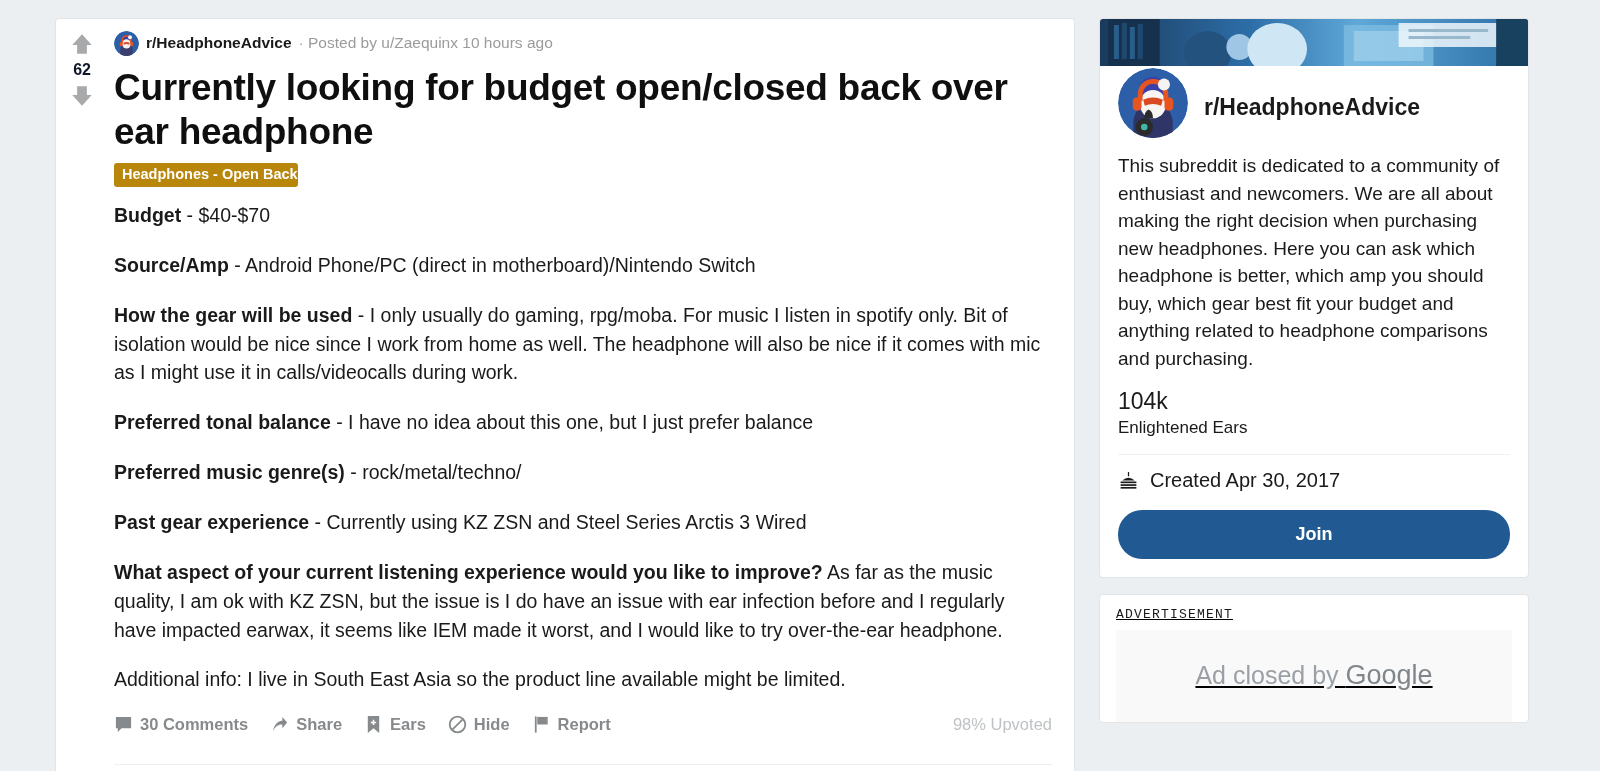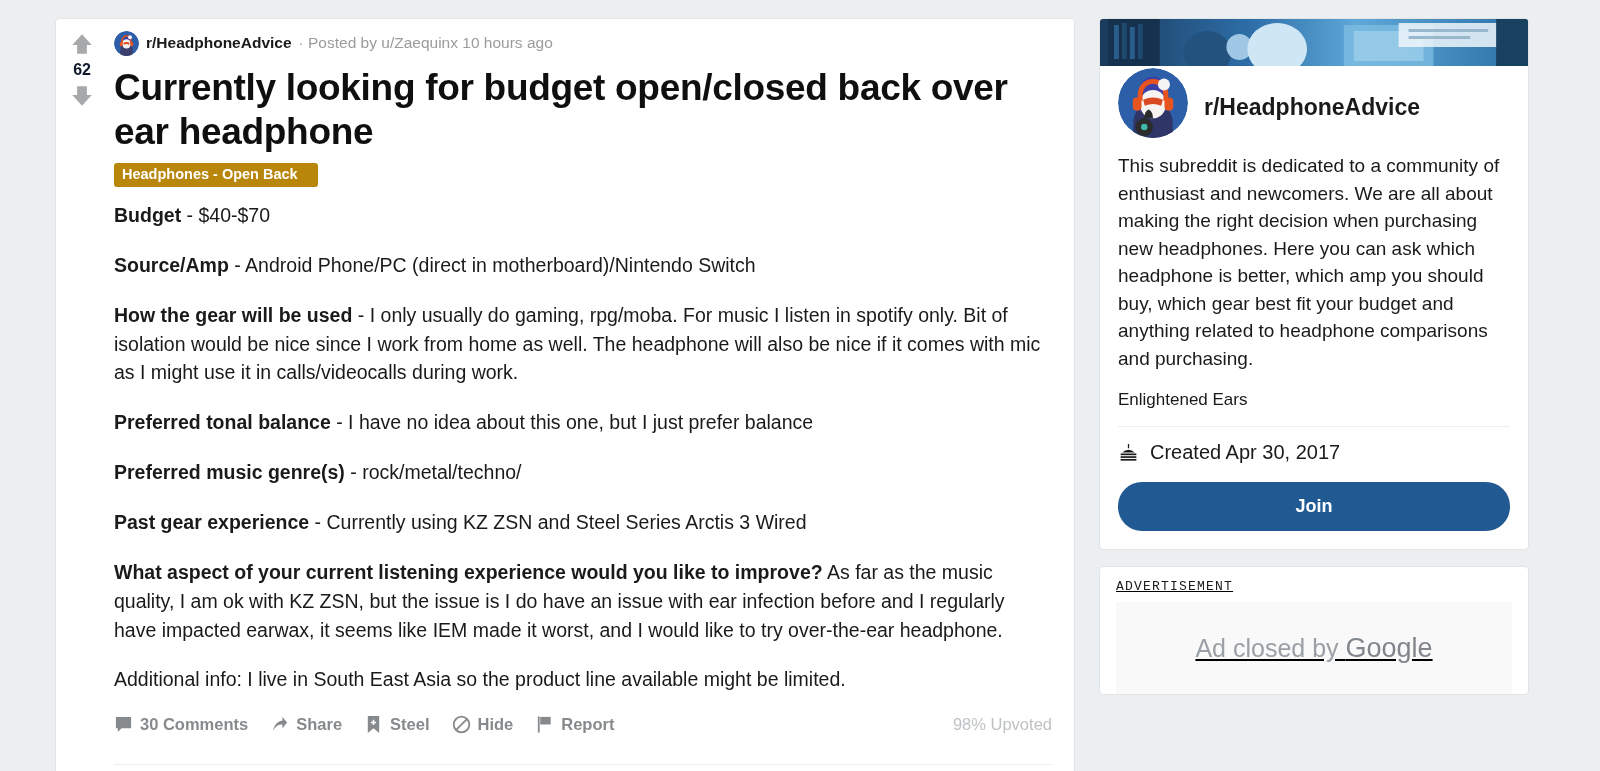--- a/index.html
+++ b/index.html
@@ -74,21 +74,21 @@
     letter-spacing: -0.3px;
     margin: 10px 0 10px 0;
   }
 
   .flair {
     display: inline-block;
     background: #b8860b;
     color: #ffffff;
     font-size: 14.5px;
     font-weight: bold;
-    padding: 3px 20px 4px 8px;
+    padding: 3px 0 4px 8px;
     border-radius: 3px;
     line-height: 1.15;
     margin-bottom: 14px;
   }
 
   .post-text { font-size: 19.5px; color: #1a1a1b; line-height: 1.48; }
   .post-text p { margin: 0 0 21px 0; }
   .post-text b { font-weight: bold; }
 
   .actions {
@@ -279,21 +279,21 @@
           <svg width="19" height="19" viewBox="0 0 20 20">
             <path d="M3 17 C5 8 10 6 13 6 V2 l5 6 -5 6 v-4 C9 10 5.5 12 3 17 Z" fill="#878a8c"></path>
           </svg>
           <span>Share</span>
         </div>
         <div class="action">
           <svg width="19" height="19" viewBox="0 0 20 20">
             <path d="M4 1h12v18l-6-5-6 5z" fill="#878a8c"></path>
             <path d="M9.2 5h1.6v2h2v1.6h-2v2H9.2v-2h-2V7h2z" fill="#ffffff"></path>
           </svg>
-          <span>Steel</span>
+          <span>Ears</span>
         </div>
         <div class="action">
           <svg width="19" height="19" viewBox="0 0 20 20">
             <circle cx="10" cy="10" r="8.2" fill="none" stroke="#878a8c" stroke-width="1.9"></circle>
             <line x1="4.3" y1="15.7" x2="15.7" y2="4.3" stroke="#878a8c" stroke-width="1.9"></line>
           </svg>
           <span>Hide</span>
         </div>
         <div class="action">
           <svg width="19" height="19" viewBox="0 0 20 20">
@@ -355,20 +355,21 @@
             <circle cx="24" cy="54" r="3" fill="#3fb8a8"></circle>
             <path d="M28 38 q4 2 4 8 h-8 q0-6 4-8z" fill="#2b2b2b"></path>
           </svg>
           <div class="side-title">r/HeadphoneAdvice</div>
         </div>
 
         <div class="side-desc">This subreddit is dedicated to a community of enthusiast and newcomers. We are all about making the right decision when purchasing new headphones. Here you can ask which headphone is better, which amp you should buy, which gear best fit your budget and anything related to headphone comparisons and purchasing.</div>
 
         <div class="stats">
           <div class="stat">
+            <div class="stat-num">104k</div>
             <div class="stat-label">Enlightened Ears</div>
           </div>
         </div>
 
         <div class="side-rule"></div>
 
         <div class="created">
           <svg width="21" height="21" viewBox="0 0 20 20">
             <rect x="9.4" y="1" width="1.2" height="4" fill="#1a1a1b"></rect>
             <path d="M4 9 q6-5 12 0 z" fill="#1a1a1b"></path>

